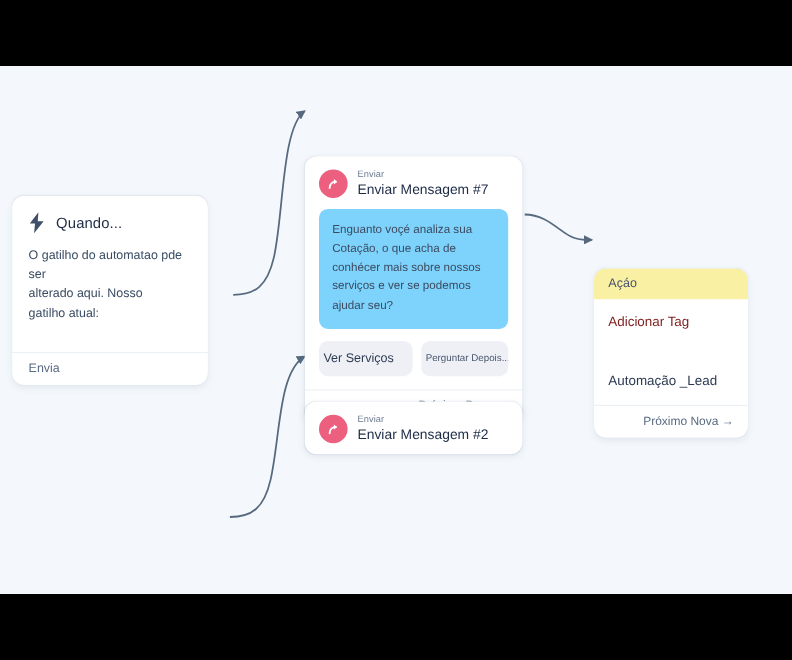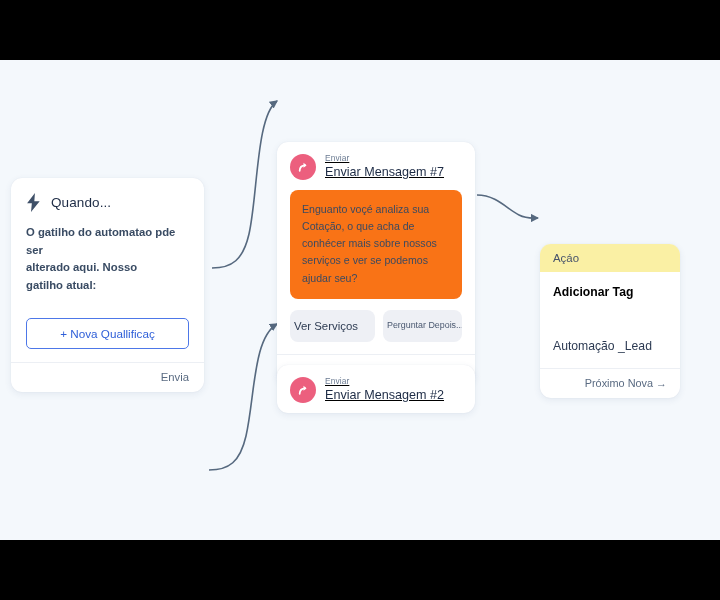--- a/index.html
+++ b/index.html
@@ -49,78 +49,76 @@
     border-radius: 11px;
     box-shadow: 0 2px 7px rgba(60, 80, 120, 0.09), 0 0 1px rgba(60,80,120,0.12);
     z-index: 5;
     overflow: hidden;
   }
 
   
   #trigger-node {
     left: 11px;
     top: 118px;
-    width: 193px;
+    width: 178px;
   }
   .trigger-body { padding: 15px 15px 13px 15px; }
   .trigger-head {
     display: flex;
     align-items: center;
     gap: 10px;
     margin-bottom: 12px;
   }
   .bolt-icon { width: 15px; height: 19px; display: block; }
   .trigger-title {
     font-size: 13.5px;
     color: #1d2b45;
     font-weight: 400;
     letter-spacing: 0.1px;
   }
   .trigger-desc {
     font-size: 11.3px;
     line-height: 1.55;
     color: #394b63;
-    margin-bottom: 24px;
+    margin-bottom: 13px;
     white-space: pre-line;
-    font-weight: bold;
   }
   .qual-button {
     display: block;
     width: 100%;
     box-sizing: border-box;
     padding: 8px 6px;
     border: 1px solid #4d77e8;
     border-radius: 5px;
     background: #ffffff;
     color: #2f5fd8;
     font-size: 11.7px;
     font-family: "Liberation Sans", sans-serif;
     text-align: center;
     cursor: pointer;
   }
   .node-footer {
     border-top: 1px solid #eceff4;
     padding: 8px 15px 9px 15px;
-    text-align: right;
+    text-align: left;
     font-size: 11.3px;
     color: #5a6b82;
     cursor: pointer;
   }
 
   
   .msg-node { width: 198px; }
   #msg-node-1 { left: 277px; top: 82px; }
   #msg-node-2 { left: 277px; top: 305px; }
 
   .msg-head {
     display: flex;
     align-items: center;
     gap: 9px;
     padding: 12px 13px 10px 13px;
-    text-decoration: underline;
   }
   .send-badge {
     width: 26px; height: 26px;
     border-radius: 50%;
     background: #ec5f7e;
     flex: 0 0 26px;
     display: flex;
     align-items: center;
     justify-content: center;
   }
@@ -132,21 +130,21 @@
     letter-spacing: 0.1px;
   }
   .msg-title {
     font-size: 12.6px;
     color: #1d2b45;
     margin-top: 1px;
   }
 
   .bubble {
     margin: 0 13px;
-    background: #f97316;
+    background: #7dd3fc;
     border-radius: 8px;
     padding: 11px 12px 12px 12px;
   }
   .bubble-text {
     font-size: 10.6px;
     line-height: 1.62;
     color: #3c4a60;
   }
   .bubble.has-inner { padding-bottom: 10px; }
 
@@ -199,22 +197,22 @@
     background: #faf0a4;
     padding: 8px 13px 8px 13px;
     font-size: 11.4px;
     color: #46526b;
   }
   .action-body {
     padding: 12px 13px 13px 13px;
   }
   .action-line-1 {
     font-size: 12.2px;
-    color: #000000;
-    font-weight: bold;
+    color: #7f1d1d;
+    font-weight: normal;
     line-height: 1.35;
   }
   .action-line-2 {
     font-size: 12.2px;
     color: #2c3a52;
     line-height: 1.35;
     margin-top: 38px;
   }
   .action-footer {
     border-top: 1px solid #eceff4;
@@ -248,21 +246,20 @@
     <div class="trigger-body">
       <div class="trigger-head">
         <svg class="bolt-icon" viewBox="0 0 12 16">
           <path d="M7.2 0 L0.6 8.6 H4.6 L3.9 16 L11.2 6.9 H6.7 Z" fill="#3f5068"></path>
         </svg>
         <span class="trigger-title">Quando...</span>
       </div>
       <div class="trigger-desc">O gatilho do automatao pde ser
 alterado aqui. Nosso
 gatilho atual:</div>
-      <button class="qual-button">+ Nova Quallificaç</button>
     </div>
     <div class="node-footer">Envia</div>
   </div>
 
   <div class="node msg-node" id="msg-node-1">
     <div class="msg-head">
       <span class="send-badge">
         <svg width="14" height="14" viewBox="0 0 16 16">
           <path d="M4.2 12.4 C4.2 8.2 7.0 6.0 10.6 6.0" fill="none" stroke="#ffffff" stroke-width="2" stroke-linecap="round"></path>
           <path d="M8.6 3.2 L12.0 6.0 L8.6 8.8 Z" fill="#ffffff"></path>

